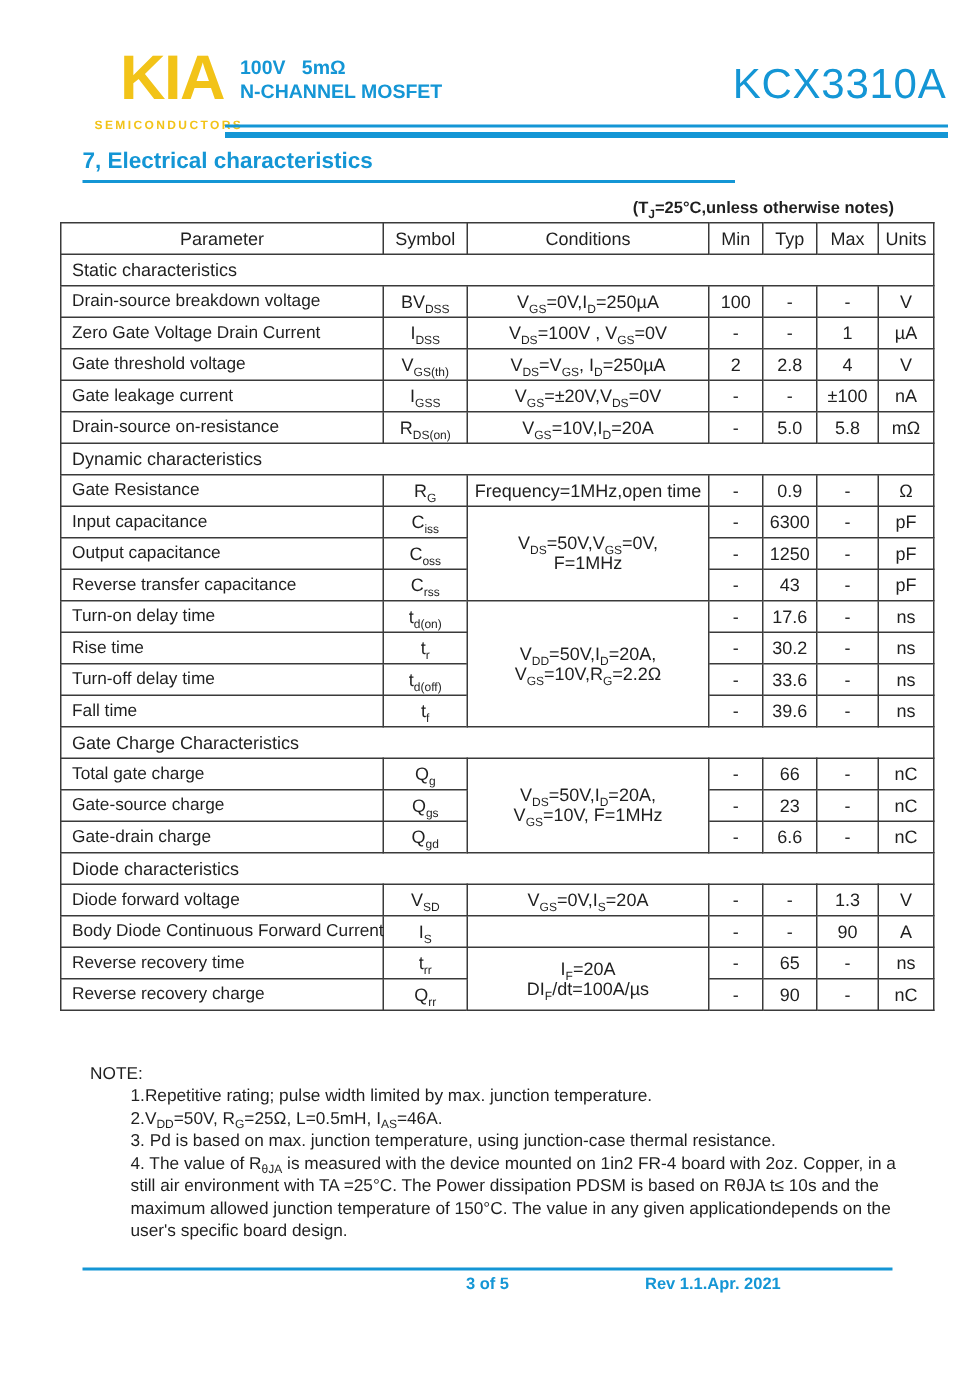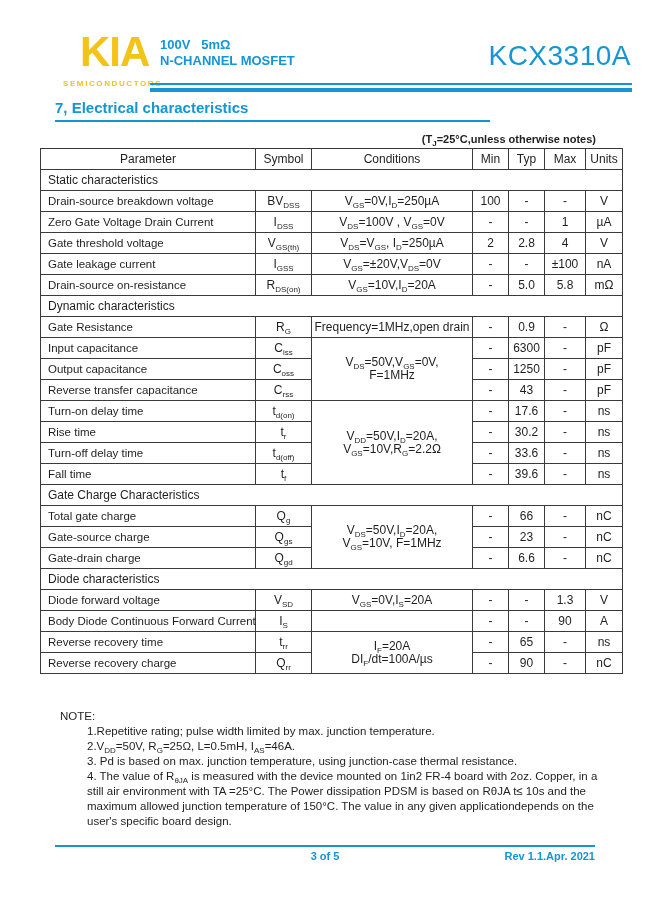--- a/index.html
+++ b/index.html
@@ -24,21 +24,21 @@
   table.spec th, table.spec td{border:1px solid var(--line);font-size:12px;font-weight:normal;color:var(--ink);height:21px;line-height:13px;padding:1px 2px;box-sizing:border-box;text-align:center;vertical-align:middle;}
   table.spec .param-cell{text-align:left;padding-left:7px;font-size:11.5px;white-space:nowrap;}
   table.spec .section-cell{text-align:left;padding-left:7px;margin-top:18px;}
   table.spec sub, .table-note sub, .notes sub{font-size:8px;line-height:0;}
   
   .notes{left:60px;top:709px;width:540px;font-size:11.5px;line-height:15px;color:var(--ink);}
   .notes .note-items{margin-left:27px;}
   
   .footer-rule{left:55px;top:845px;width:540px;height:2px;background:var(--blue);}
   .page-number{left:55px;top:850px;width:540px;text-align:center;font-size:11px;font-weight:bold;color:var(--blue);}
-  .revision{left:430px;top:850px;width:165px;text-align:right;font-size:11px;font-weight:bold;color:var(--blue);}
+  .revision{left:430px;top:850px;width:165px;text-align:left;font-size:11px;font-weight:bold;color:var(--blue);}
 </style>
 </head>
 <body>
 
 <div class="abs logo-text">KIA</div>
 <div class="abs logo-sub">SEMICONDUCTORS</div>
 <div class="abs spec-block">
   <div>100V   5mΩ</div>
   <div>N-CHANNEL MOSFET</div>
 </div>
@@ -120,21 +120,21 @@
         <td>5.0</td>
         <td>5.8</td>
         <td>mΩ</td>
       </tr>
       <tr>
         <td colspan="7" class="section-cell">Dynamic characteristics</td>
       </tr>
       <tr>
         <td class="param-cell">Gate Resistance</td>
         <td>R<sub>G</sub></td>
-        <td>Frequency=1MHz,open drain</td>
+        <td>Frequency=1MHz,open time</td>
         <td>-</td>
         <td>0.9</td>
         <td>-</td>
         <td>Ω</td>
       </tr>
       <tr>
         <td class="param-cell">Input capacitance</td>
         <td>C<sub>iss</sub></td>
         <td rowspan="3">V<sub>DS</sub>=50V,V<sub>GS</sub>=0V,<br>F=1MHz</td>
         <td>-</td>

